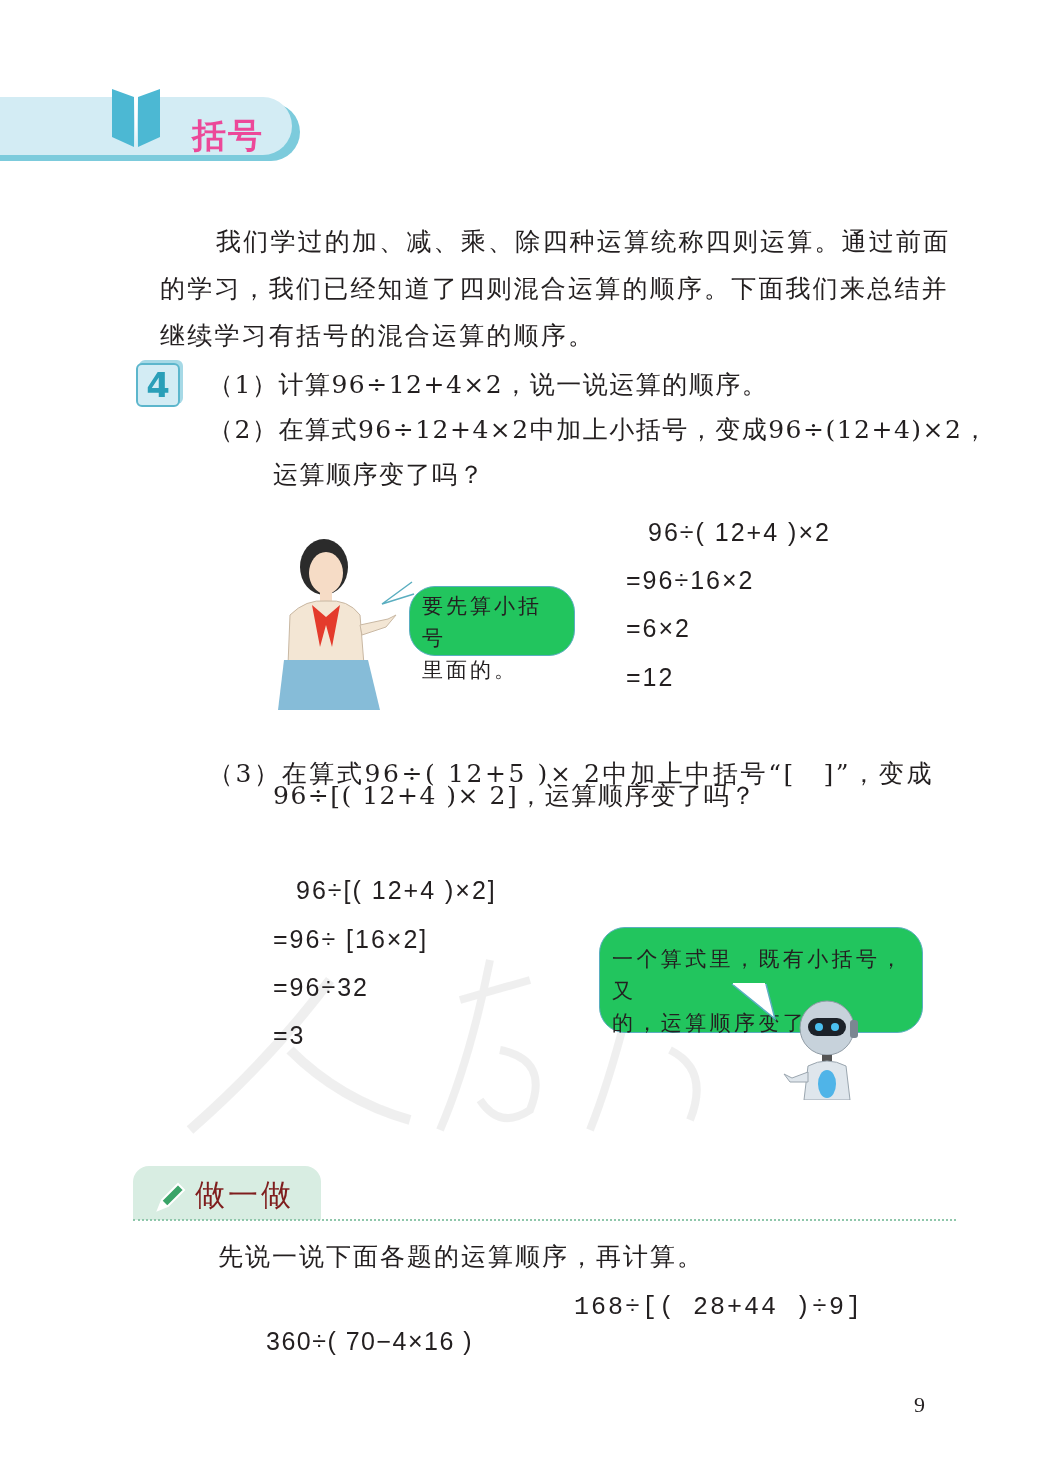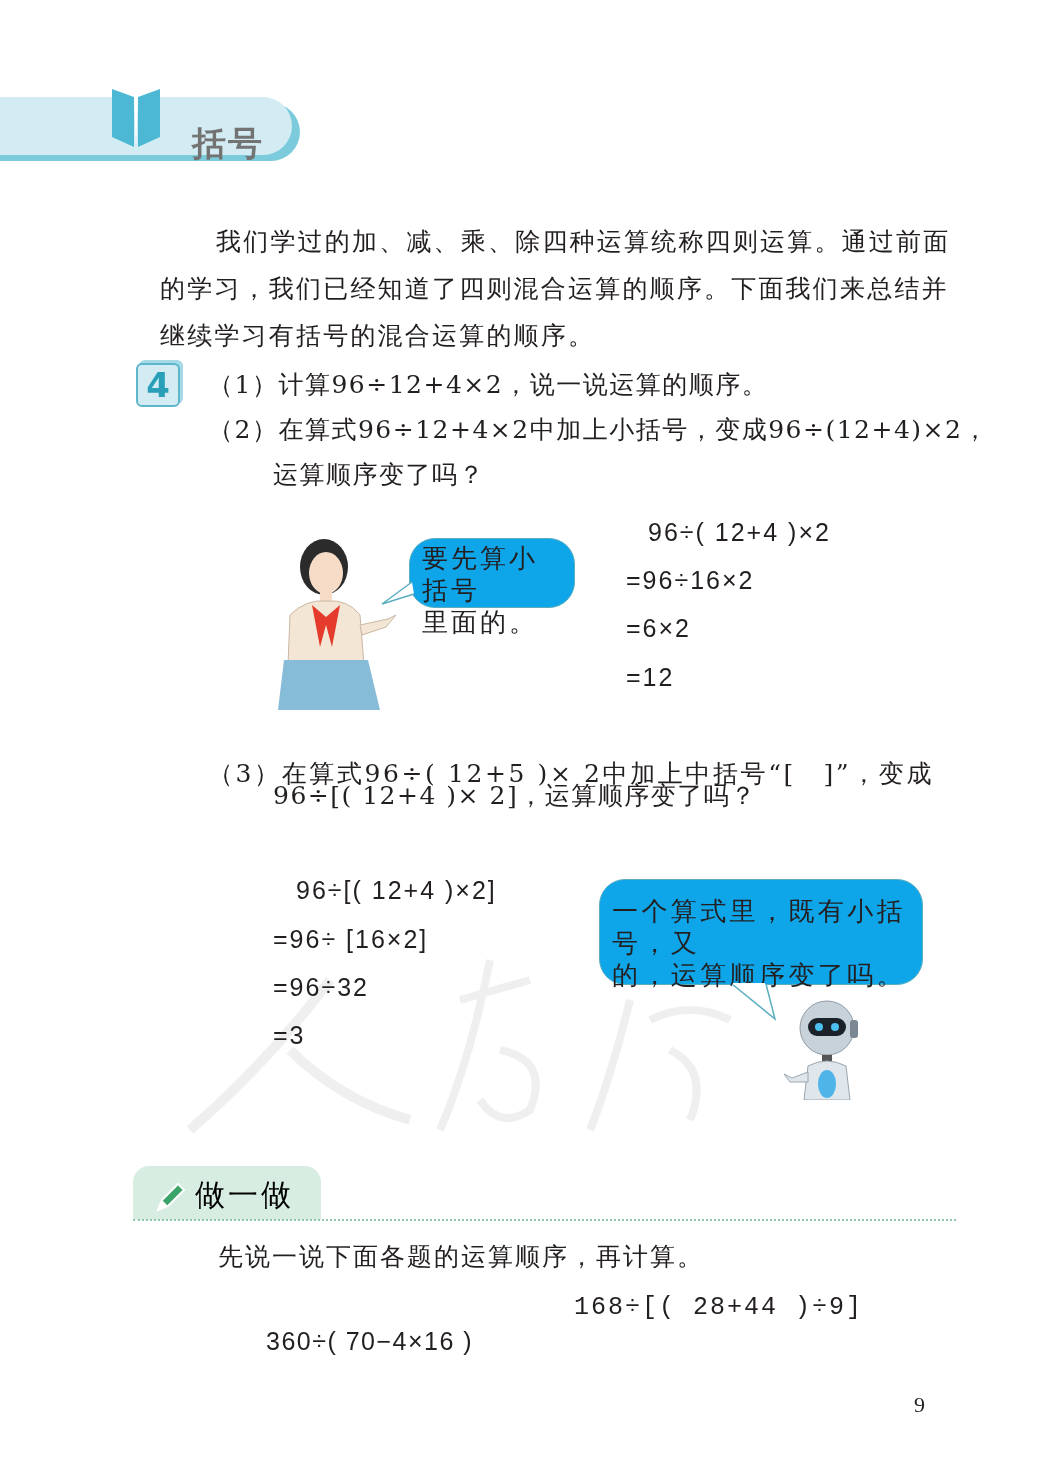--- a/index.html
+++ b/index.html
@@ -4,40 +4,40 @@
 <style>
   * { box-sizing: border-box; margin: 0; padding: 0; }
   html, body { width: 1043px; height: 1474px; background: #ffffff; }
   body { position: relative; overflow: hidden; font-family: "DejaVu Serif", "Liberation Serif", serif; color: #231f20; }
 
   
   .banner { position: absolute; left: 0; top: 97px; width: 300px; height: 62px; }
   .banner-shadow { position: absolute; left: 0; top: 6px; width: 300px; height: 58px; background: #7ccbdc; border-radius: 0 34px 34px 0; }
   .banner-bg { position: absolute; left: 0; top: 0; width: 292px; height: 58px; background: #d3ecf4; border-radius: 0 32px 32px 0; }
   .book-icon { position: absolute; left: 108px; top: -12px; width: 56px; height: 66px; }
-  .banner-title { position: absolute; left: 192px; top: 24px; font-size: 34px; font-weight: bold; color: #737373; letter-spacing: 2px; font-family: "DejaVu Serif", serif; text-align: right; }
+  .banner-title { position: absolute; left: 192px; top: 16px; font-size: 34px; font-weight: bold; color: #ec4899; letter-spacing: 2px; font-family: "DejaVu Serif", serif; text-align: right; }
 
   
   .intro { position: absolute; left: 160px; top: 218px; width: 800px; font-size: 25px; line-height: 47px; letter-spacing: 2.2px; text-indent: 56px; }
 
   
   .ex-num { position: absolute; left: 136px; top: 363px; width: 44px; height: 44px; background: #d3ecf4; border: 2px solid #5cb6cc; border-radius: 6px; box-shadow: 3px -3px 0 #a6d9e6; }
   .ex-num span { display: block; text-align: center; font-family: "DejaVu Sans", sans-serif; font-weight: bold; font-size: 34px; line-height: 40px; color: #2a9fb8; }
 
   .q { position: absolute; font-size: 25px; letter-spacing: 1.5px; white-space: nowrap; }
 
   .math { position: absolute; font-family: "Liberation Sans", sans-serif; font-size: 25px; letter-spacing: 2px; white-space: nowrap; }
 
   
-  .bubble { position: absolute; border: 1.5px solid #5aaec0; border-radius: 26px; background: #0ea5e9; font-size: 26px; line-height: 32px; letter-spacing: 3px; padding: 0 12px; }
+  .bubble { position: absolute; border: 1.5px solid #5aaec0; border-radius: 26px; background: #22c55e; font-size: 21px; line-height: 32px; letter-spacing: 3px; padding: 0 12px; margin-top: 48px; }
   .bubble-tail { position: absolute; }
 
   
   .practice-tab { position: absolute; left: 133px; top: 1166px; width: 188px; height: 54px; background: #d8ede2; border-radius: 16px 16px 0 0; }
-  .practice-title { position: absolute; left: 195px; top: 1175px; font-size: 30px; color: #000000; letter-spacing: 3px; }
+  .practice-title { position: absolute; left: 195px; top: 1175px; font-size: 30px; color: #7f1d1d; letter-spacing: 3px; }
   .pencil-icon { position: absolute; left: 152px; top: 1180px; width: 34px; height: 34px; }
   .dotted-line { position: absolute; left: 133px; top: 1219px; width: 823px; border-top: 2px dotted #8fc7ab; }
   .practice-prompt { position: absolute; left: 218px; top: 1240px; font-size: 25px; letter-spacing: 2px; }
 
   .page-number { position: absolute; left: 914px; top: 1392px; font-size: 22px; font-family: "Liberation Serif", serif; }
 
   .watermark { position: absolute; left: 170px; top: 940px; width: 680px; height: 200px; opacity: 0.18; }
 </style>
 </head>
 <body>

